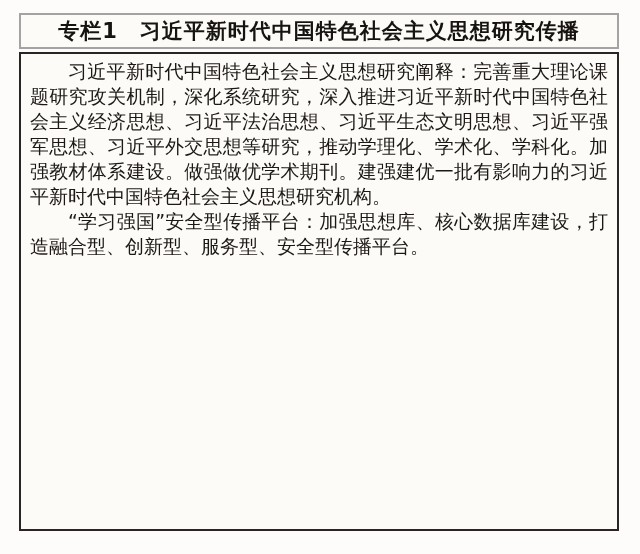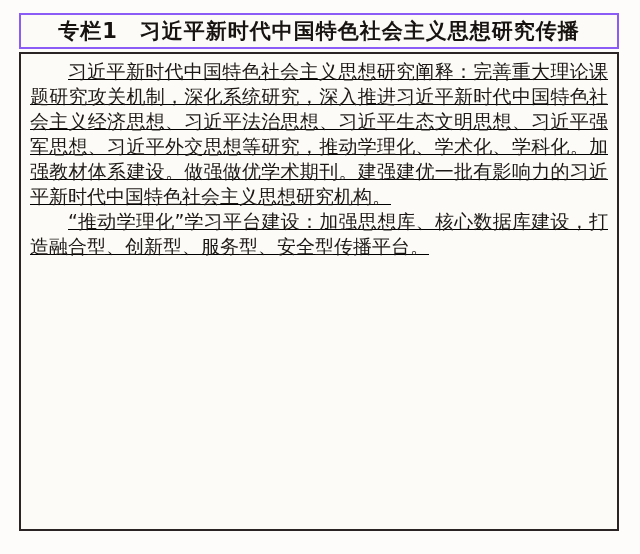--- a/index.html
+++ b/index.html
@@ -13,21 +13,21 @@
     background: #fdfcfa;
     font-family: "DejaVu Sans", sans-serif;
   }
   .title-box {
     position: absolute;
     left: 19px;
     top: 13px;
     width: 600px;
     height: 36px;
     box-sizing: border-box;
-    border: 2px solid #8b5cf6;
+    border: 2px solid #a3a3a3;
     background: #fcfbf8;
     display: flex;
     align-items: center;
     justify-content: center;
   }
   .title-text {
     font-size: 21px;
     font-weight: bold;
     color: #161311;
     letter-spacing: 1px;
@@ -37,21 +37,20 @@
     position: absolute;
     left: 19px;
     top: 52px;
     width: 600px;
     height: 479px;
     box-sizing: border-box;
     border: 2px solid #2a2524;
     background: #fcfbf8;
     padding: 5px 9px 0 9px;
     overflow: hidden;
-    text-decoration: underline;
   }
   .body-box p {
     margin: 0;
     font-size: 19px;
     line-height: 25px;
     color: #1c1815;
     text-align: justify;
     text-indent: 2em;
   }
 </style>
@@ -59,16 +58,16 @@
 <body>
 
 <div>
 
   <div class="title-box">
     <span class="title-text">专栏1　习近平新时代中国特色社会主义思想研究传播</span>
   </div>
 
   <div class="body-box">
     <p>习近平新时代中国特色社会主义思想研究阐释：完善重大理论课题研究攻关机制，深化系统研究，深入推进习近平新时代中国特色社会主义经济思想、习近平法治思想、习近平生态文明思想、习近平强军思想、习近平外交思想等研究，推动学理化、学术化、学科化。加强教材体系建设。做强做优学术期刊。建强建优一批有影响力的习近平新时代中国特色社会主义思想研究机构。</p>
-    <p>“推动学理化”学习平台建设：加强思想库、核心数据库建设，打造融合型、创新型、服务型、安全型传播平台。</p>
+    <p>“学习强国”安全型传播平台：加强思想库、核心数据库建设，打造融合型、创新型、服务型、安全型传播平台。</p>
   </div>
 
 </div>
 
 </body></html>

